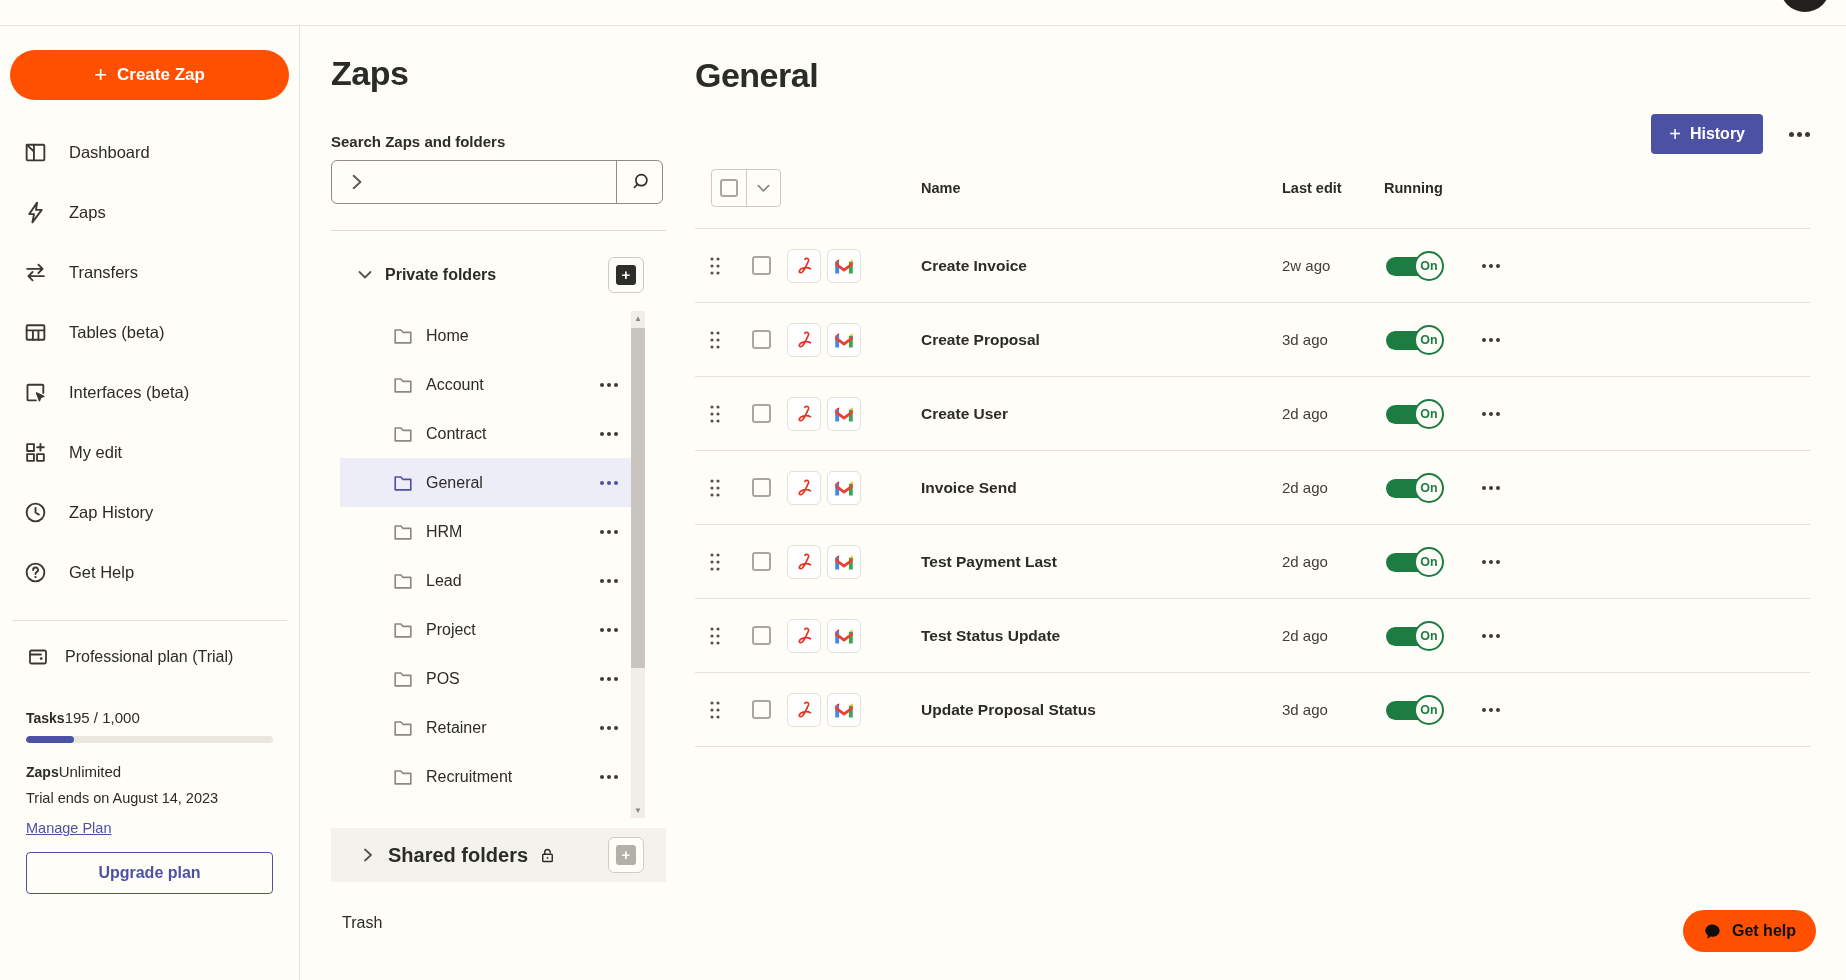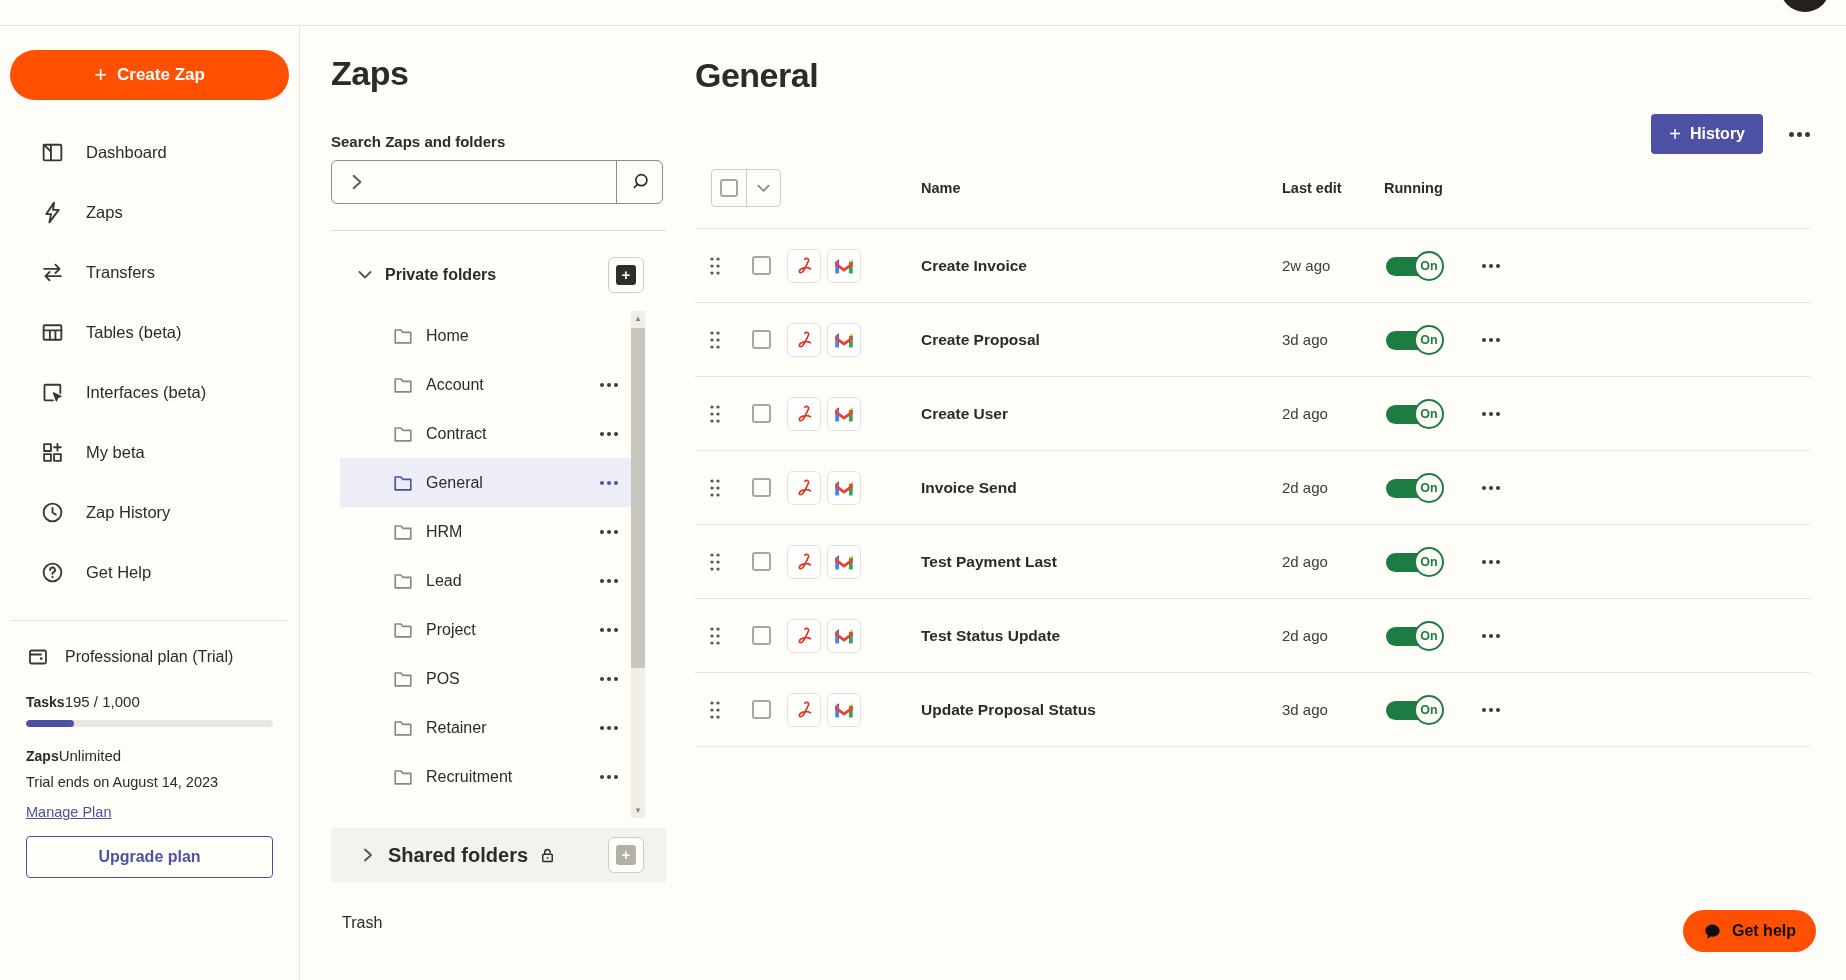--- a/index.html
+++ b/index.html
@@ -23,24 +23,24 @@
 
   
   .sidebar { width:300px; border-right:1px solid #e6e4dd; padding-top:24px; display:flex; flex-direction:column; flex-shrink:0; }
   .create-zap {
     margin:0 10px; height:50px; border-radius:25px; border:none; cursor:pointer;
     background:#ff4f00; color:#fff; font-family:inherit; font-size:17px; font-weight:bold;
     display:flex; align-items:center; justify-content:center; gap:10px;
   }
   .create-zap .plus { font-size:22px; font-weight:normal; line-height:1; }
   .nav { margin-top:22px; }
-  .nav-item { height:60px; display:flex; align-items:center; padding-left:40px; gap:21px; cursor:pointer; font-size:16.5px; color:#2b2b28; }
+  .nav-item { height:60px; display:flex; align-items:center; padding-left:23px; gap:21px; cursor:pointer; font-size:16.5px; color:#2b2b28; }
   .nav-item .nav-ic { width:25px; height:25px; color:#3a3835; }
   .plan { border-top:1px solid #e3e1da; margin:18px 12px 0; padding:24px 14px 0; font-size:14.5px; }
-  .plan-head { display:flex; align-items:center; gap:15px; font-size:16px; margin-bottom:24px; }
+  .plan-head { display:flex; align-items:center; gap:15px; font-size:16px; margin-bottom:40px; }
   .plan-head .nav-ic { width:24px; height:24px; color:#3a3835; }
   .plan-row { display:flex; align-items:baseline; margin-bottom:10px; }
   .plan-row .k { font-weight:bold; font-size:14px; }
   .plan-row .v { font-size:15px; }
   .meter { height:7px; border-radius:4px; background:#e9e7df; overflow:hidden; margin:2px 0 20px; }
   .meter > div { height:100%; background:#4c51a4; border-radius:4px; }
   .trial-note { margin:6px 0 14px; font-size:14.5px; }
   .manage-link { color:#4c51a4; text-decoration:underline; font-size:14.5px; display:inline-block; margin-bottom:16px; cursor:pointer; }
   .upgrade-btn { width:100%; height:42px; background:#fffdf8; border:1px solid #4c51a4; border-radius:4px; color:#4c51a4; font-family:inherit; font-size:16px; font-weight:bold; cursor:pointer; }
 
@@ -181,21 +181,21 @@
         </div>
         <div class="nav-item">
           <span class="nav-ic">
             <svg viewBox="0 0 24 24" class="stroke-ic">
               <rect x="4" y="4" width="6.5" height="6.5"></rect>
               <rect x="4" y="13.5" width="6.5" height="6.5"></rect>
               <rect x="13.5" y="13.5" width="6.5" height="6.5"></rect>
               <path d="M16.75 3.8v6.4M13.55 7h6.4"></path>
             </svg>
           </span>
-          <span>My beta</span>
+          <span>My edit</span>
         </div>
         <div class="nav-item">
           <span class="nav-ic">
             <svg viewBox="0 0 24 24" class="stroke-ic">
               <circle cx="12" cy="12" r="8.5"></circle>
               <path d="M12 7.5V12l3.2 2"></path>
             </svg>
           </span>
           <span>Zap History</span>
         </div>

